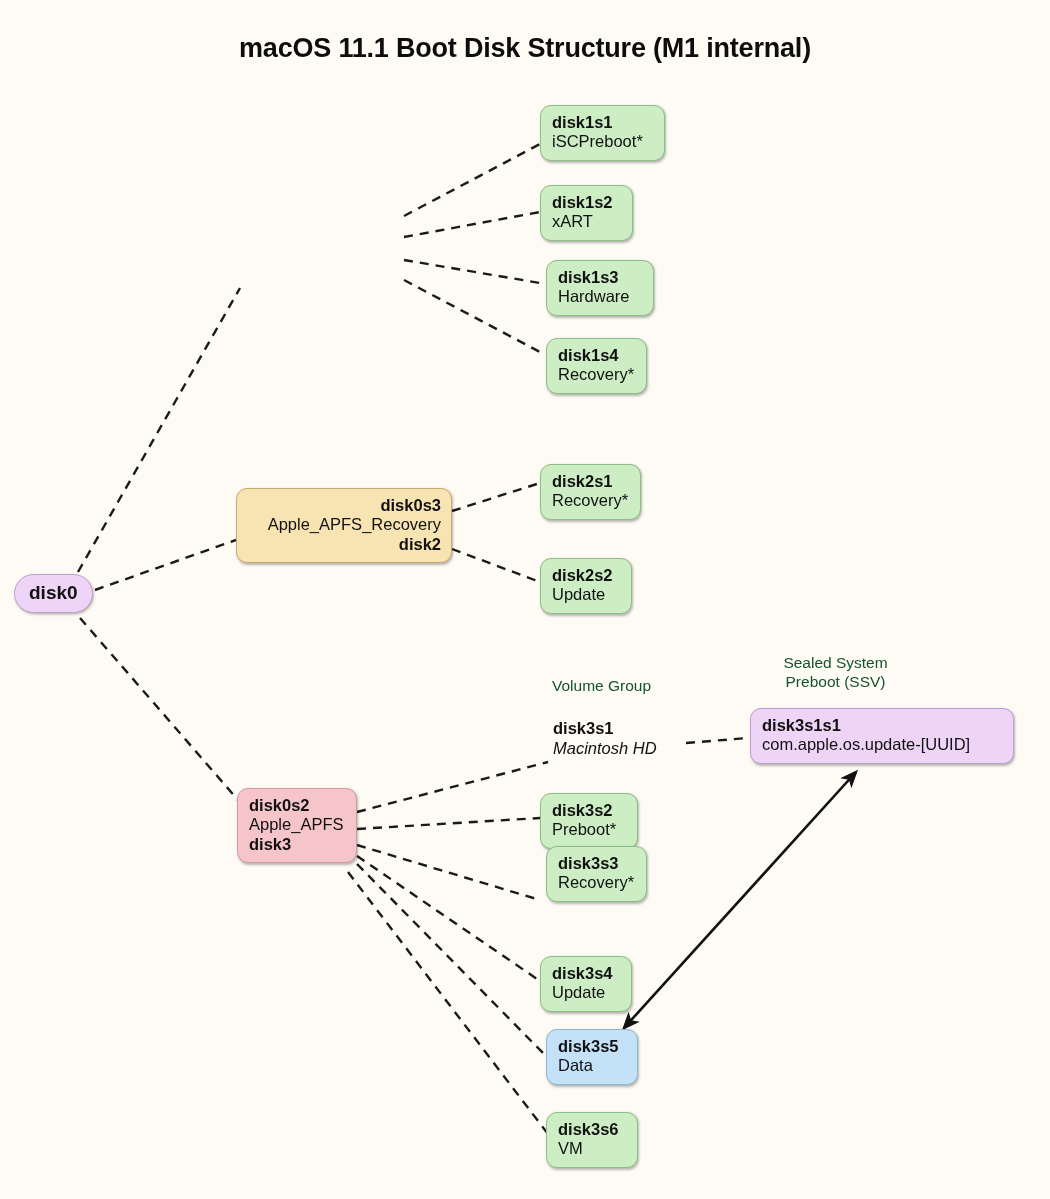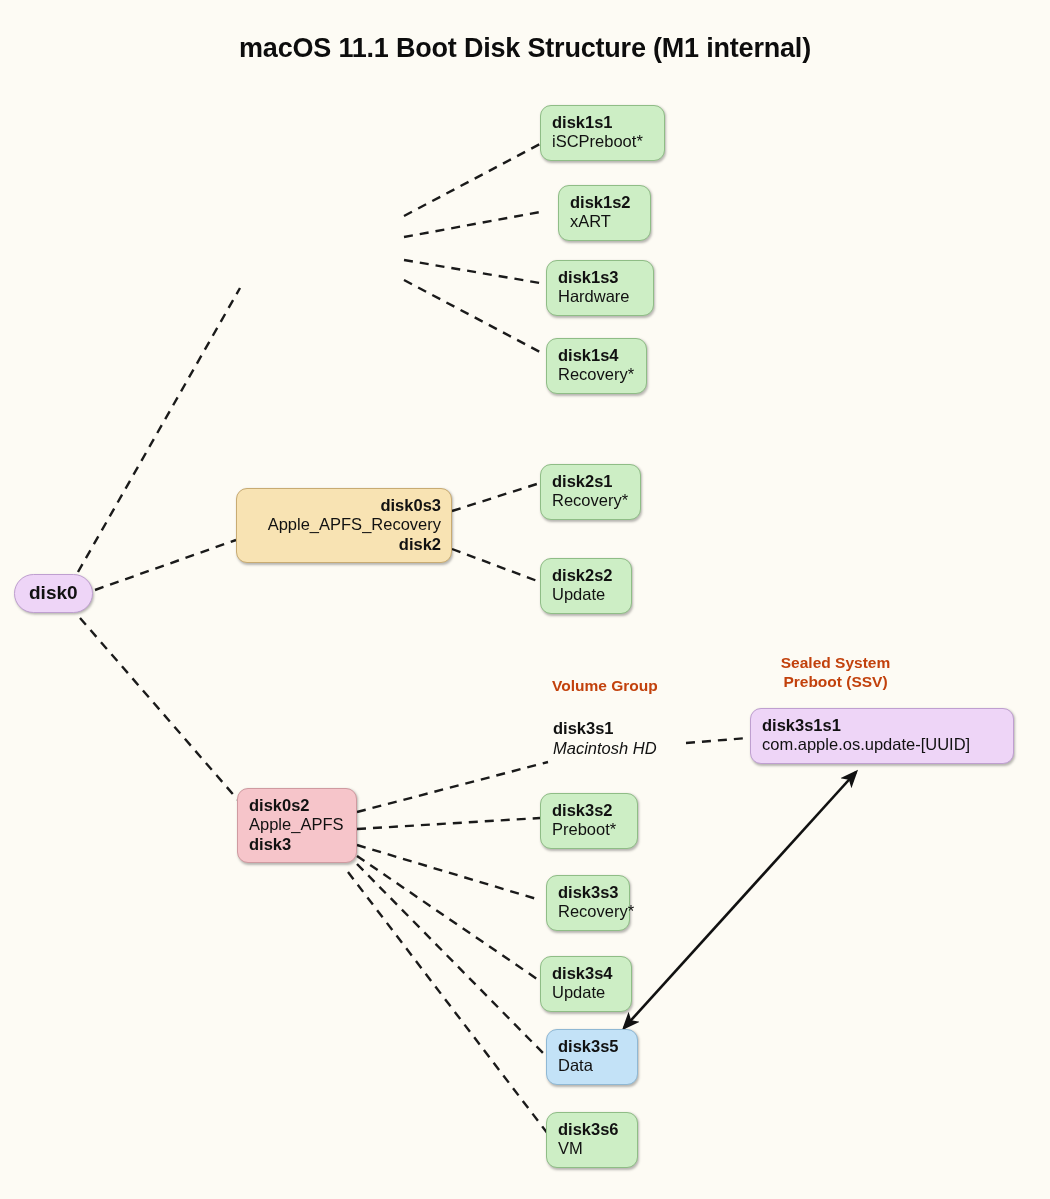--- a/index.html
+++ b/index.html
@@ -71,22 +71,22 @@
     line-height: 1.2;
     color: #111;
     white-space: nowrap;
   }
   .plain .l1 { font-size: 16.5px; font-weight: bold; }
   .plain .l2 { font-size: 16.5px; font-style: italic; }
 
   .grouplabel {
     position: absolute;
     font-size: 15.5px;
-    font-weight: bold;
-    color: #c2410c;
+    font-weight: normal;
+    color: #14532d;
     text-align: center;
     line-height: 1.25;
     white-space: nowrap;
   }
 
   .footer {
     position: absolute;
     right: 22px;
     bottom: 28px;
     text-align: right;
@@ -143,21 +143,21 @@
 
   <div class="node purple pill" style="left:14px; top:574px;">
     <div class="l1">disk0</div>
   </div>
 
 
   <div class="node green" style="left:540px; top:105px; width:125px;">
     <div class="l1">disk1s1</div>
     <div class="l2">iSCPreboot*</div>
   </div>
-  <div class="node green" style="left:540px; top:185px; width:93px;margin-left:18px;">
+  <div class="node green" style="left:540px; top:185px; width:93px;">
     <div class="l1">disk1s2</div>
     <div class="l2">xART</div>
   </div>
   <div class="node green" style="left:546px; top:260px; width:108px;">
     <div class="l1">disk1s3</div>
     <div class="l2">Hardware</div>
   </div>
   <div class="node green" style="left:546px; top:338px; width:101px;">
     <div class="l1">disk1s4</div>
     <div class="l2">Recovery*</div>
@@ -197,21 +197,21 @@
   <div class="node pink" style="left:237px; top:788px; width:120px;">
     <div class="l1">disk0s2</div>
     <div class="l2">Apple_APFS</div>
     <div class="l3">disk3</div>
   </div>
 
   <div class="node green" style="left:540px; top:793px; width:98px;">
     <div class="l1">disk3s2</div>
     <div class="l2">Preboot*</div>
   </div>
-  <div class="node green" style="left:546px; top:875px; width:84px;">
+  <div class="node green" style="left:546px; top:846px; width:101px;">
     <div class="l1">disk3s3</div>
     <div class="l2">Recovery*</div>
   </div>
   <div class="node green" style="left:540px; top:956px; width:92px;">
     <div class="l1">disk3s4</div>
     <div class="l2">Update</div>
   </div>
   <div class="node blue" style="left:546px; top:1029px; width:92px;">
     <div class="l1">disk3s5</div>
     <div class="l2">Data</div>

